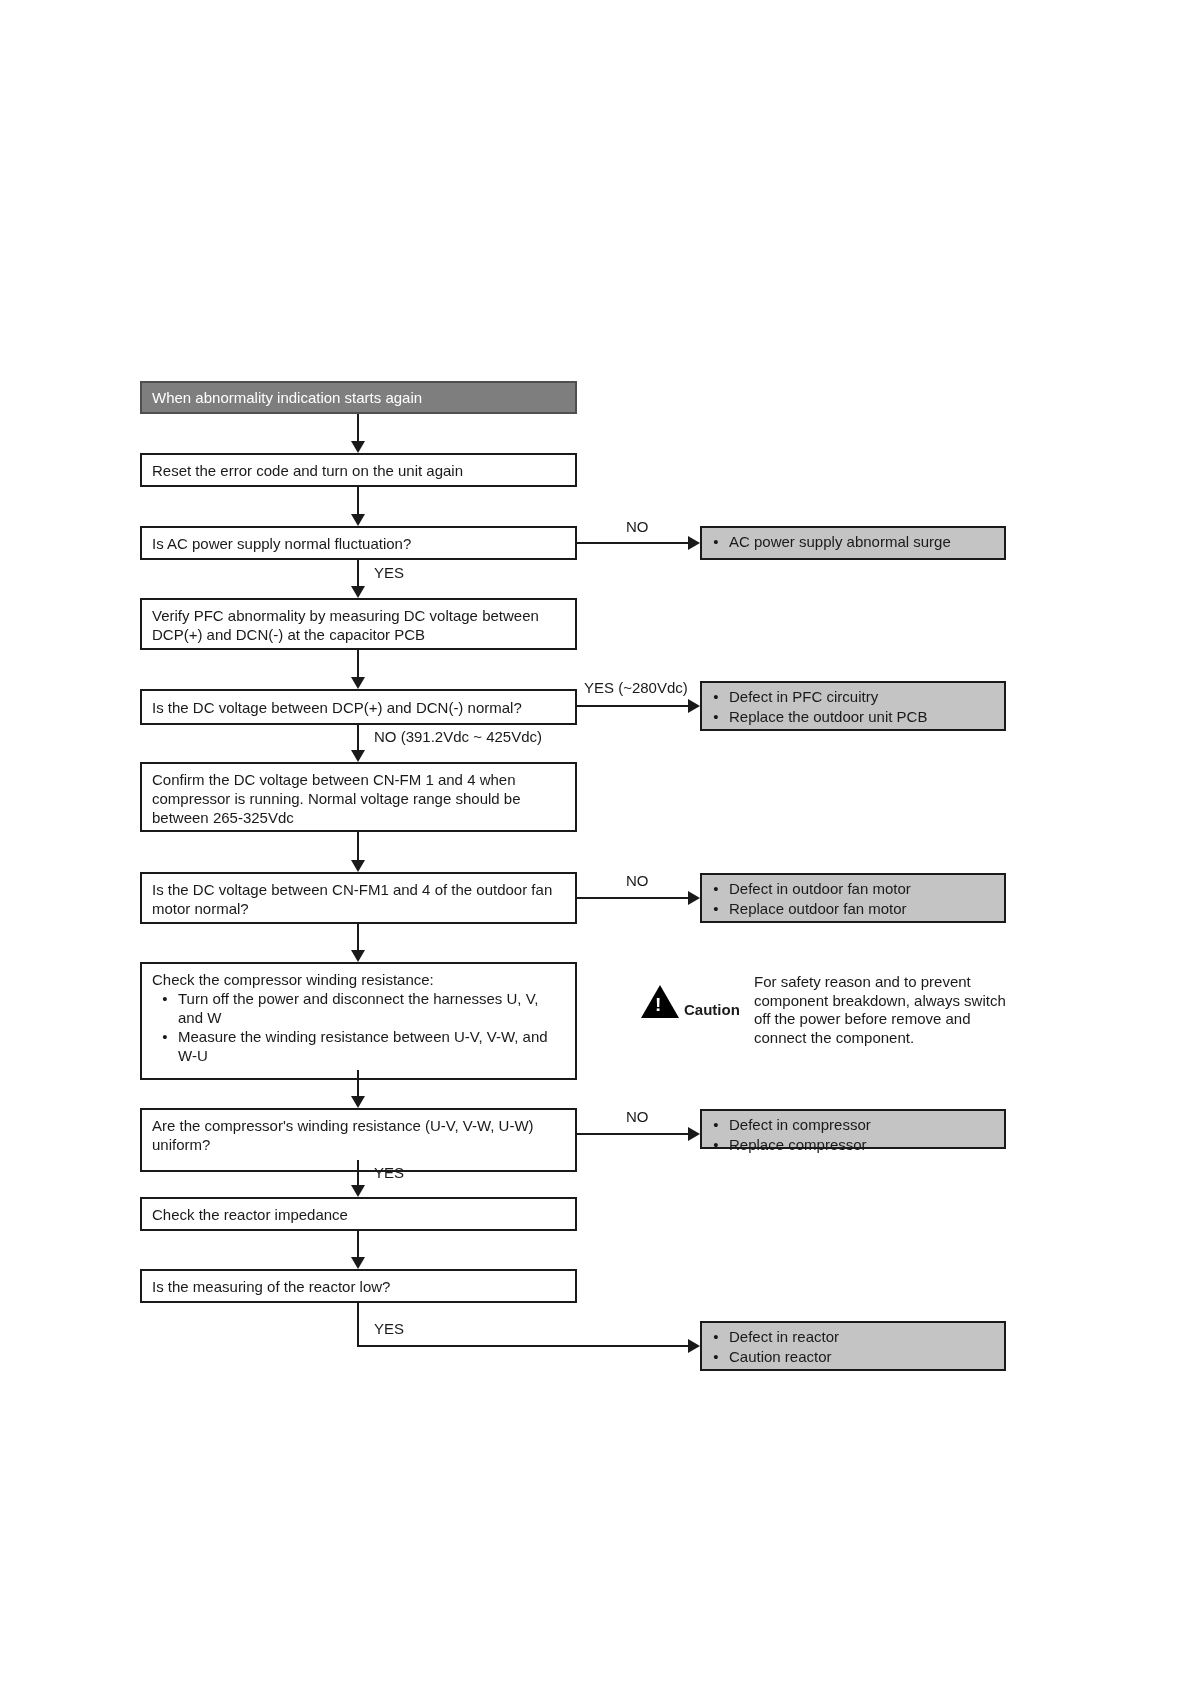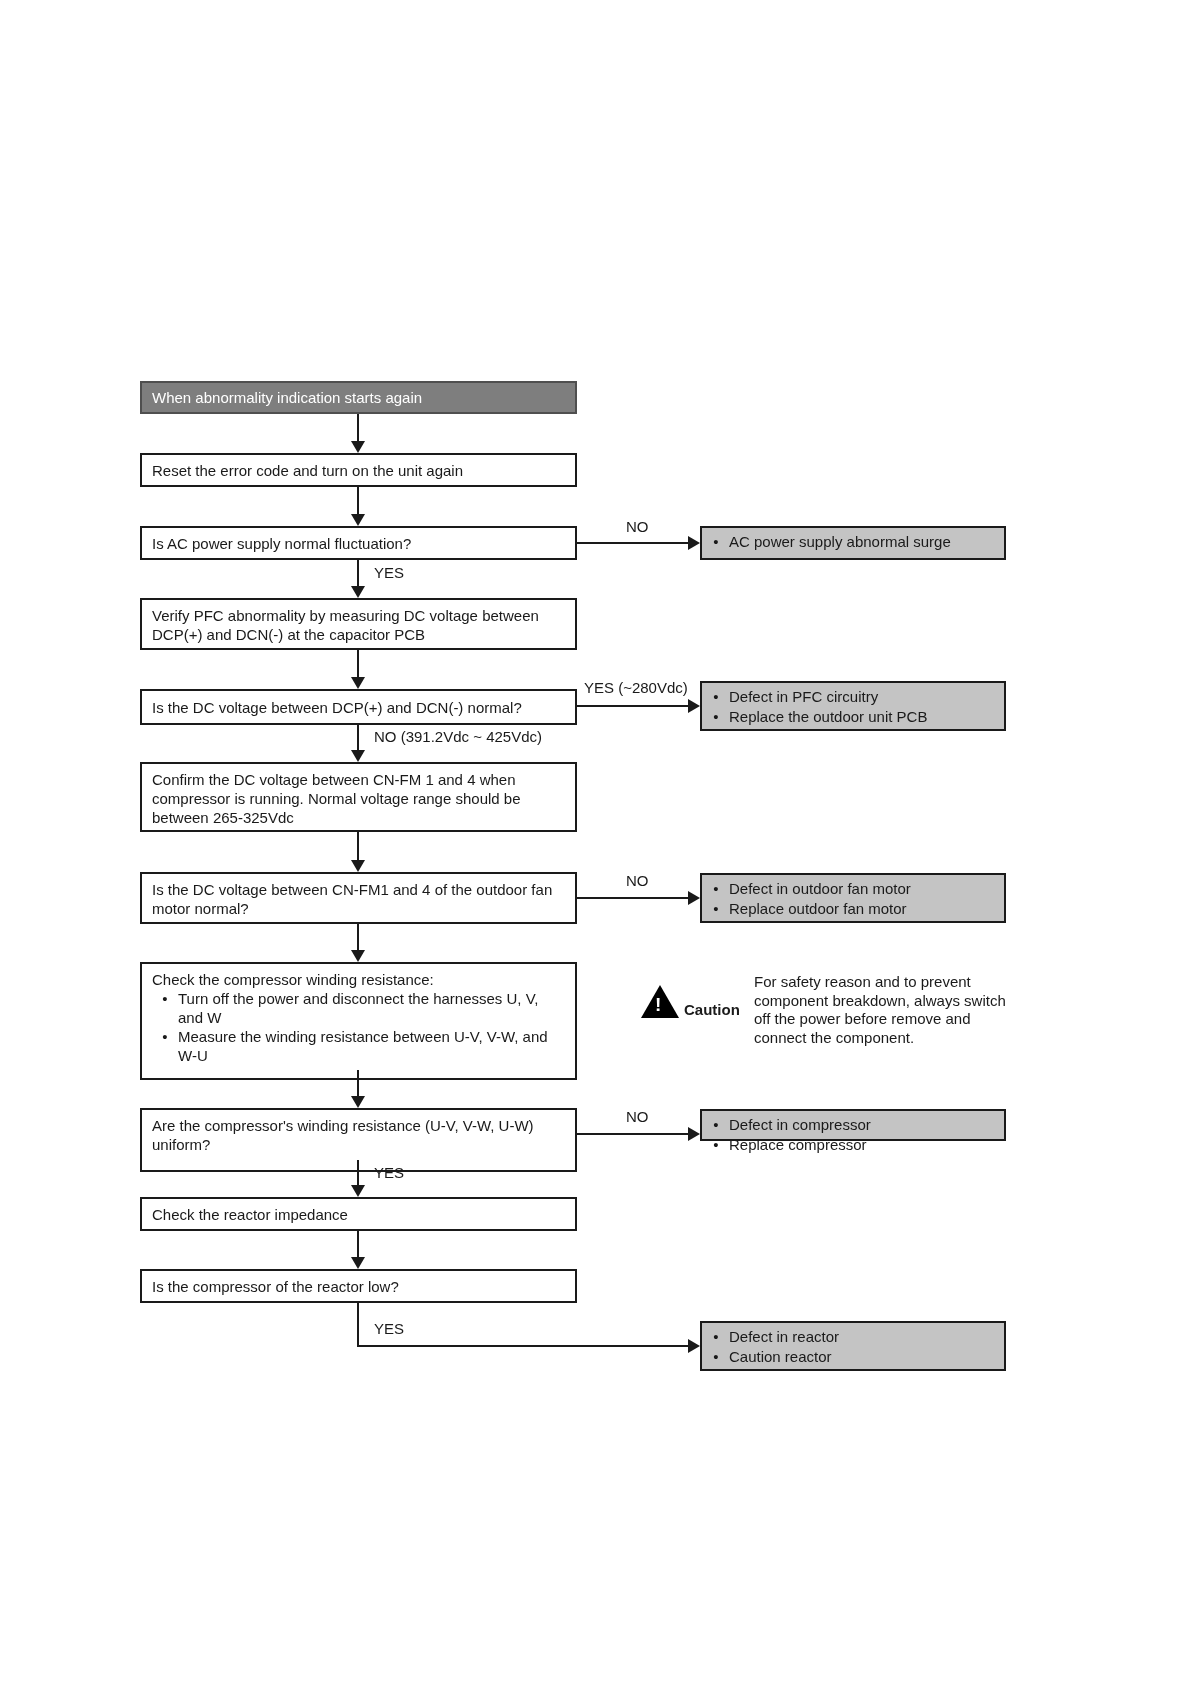--- a/index.html
+++ b/index.html
@@ -194,21 +194,21 @@
   <div class="vline" style="top:1070px; height:26px;"></div>
   <div class="ah-down" style="top:1096px;"></div>
 
   <div class="box" style="top:1108px; height:64px;">
     <span>Are the compressor's winding resistance (U-V, V-W, U-W) uniform?</span>
   </div>
 
   <div class="lbl" style="left:626px; top:1108px;">NO</div>
   <div class="hline" style="top:1133px; left:577px; width:111px;"></div>
   <div class="ah-right" style="left:688px; top:1127px;"></div>
-  <div class="result" style="top:1109px; height:32px;">
+  <div class="result" style="top:1109px; height:40px;">
     <div class="brow">
       <span class="dot"></span>
       <span class="btxt">Defect in compressor</span>
     </div>
     <div class="brow">
       <span class="dot"></span>
       <span class="btxt">Replace compressor</span>
     </div>
   </div>
 
@@ -217,21 +217,21 @@
   <div class="ah-down" style="top:1185px;"></div>
 
   <div class="box single" style="top:1197px; height:34px;">
     <span>Check the reactor impedance</span>
   </div>
 
   <div class="vline" style="top:1231px; height:26px;"></div>
   <div class="ah-down" style="top:1257px;"></div>
 
   <div class="box single" style="top:1269px; height:34px;">
-    <span>Is the compressor of the reactor low?</span>
+    <span>Is the measuring of the reactor low?</span>
   </div>
 
   <div class="vline" style="top:1303px; height:44px;"></div>
   <div class="lbl" style="left:374px; top:1320px;">YES</div>
   <div class="hline" style="top:1345px; left:357px; width:331px;"></div>
   <div class="ah-right" style="left:688px; top:1339px;"></div>
   <div class="result" style="top:1321px; height:50px;">
     <div class="brow">
       <span class="dot"></span>
       <span class="btxt">Defect in reactor</span>

